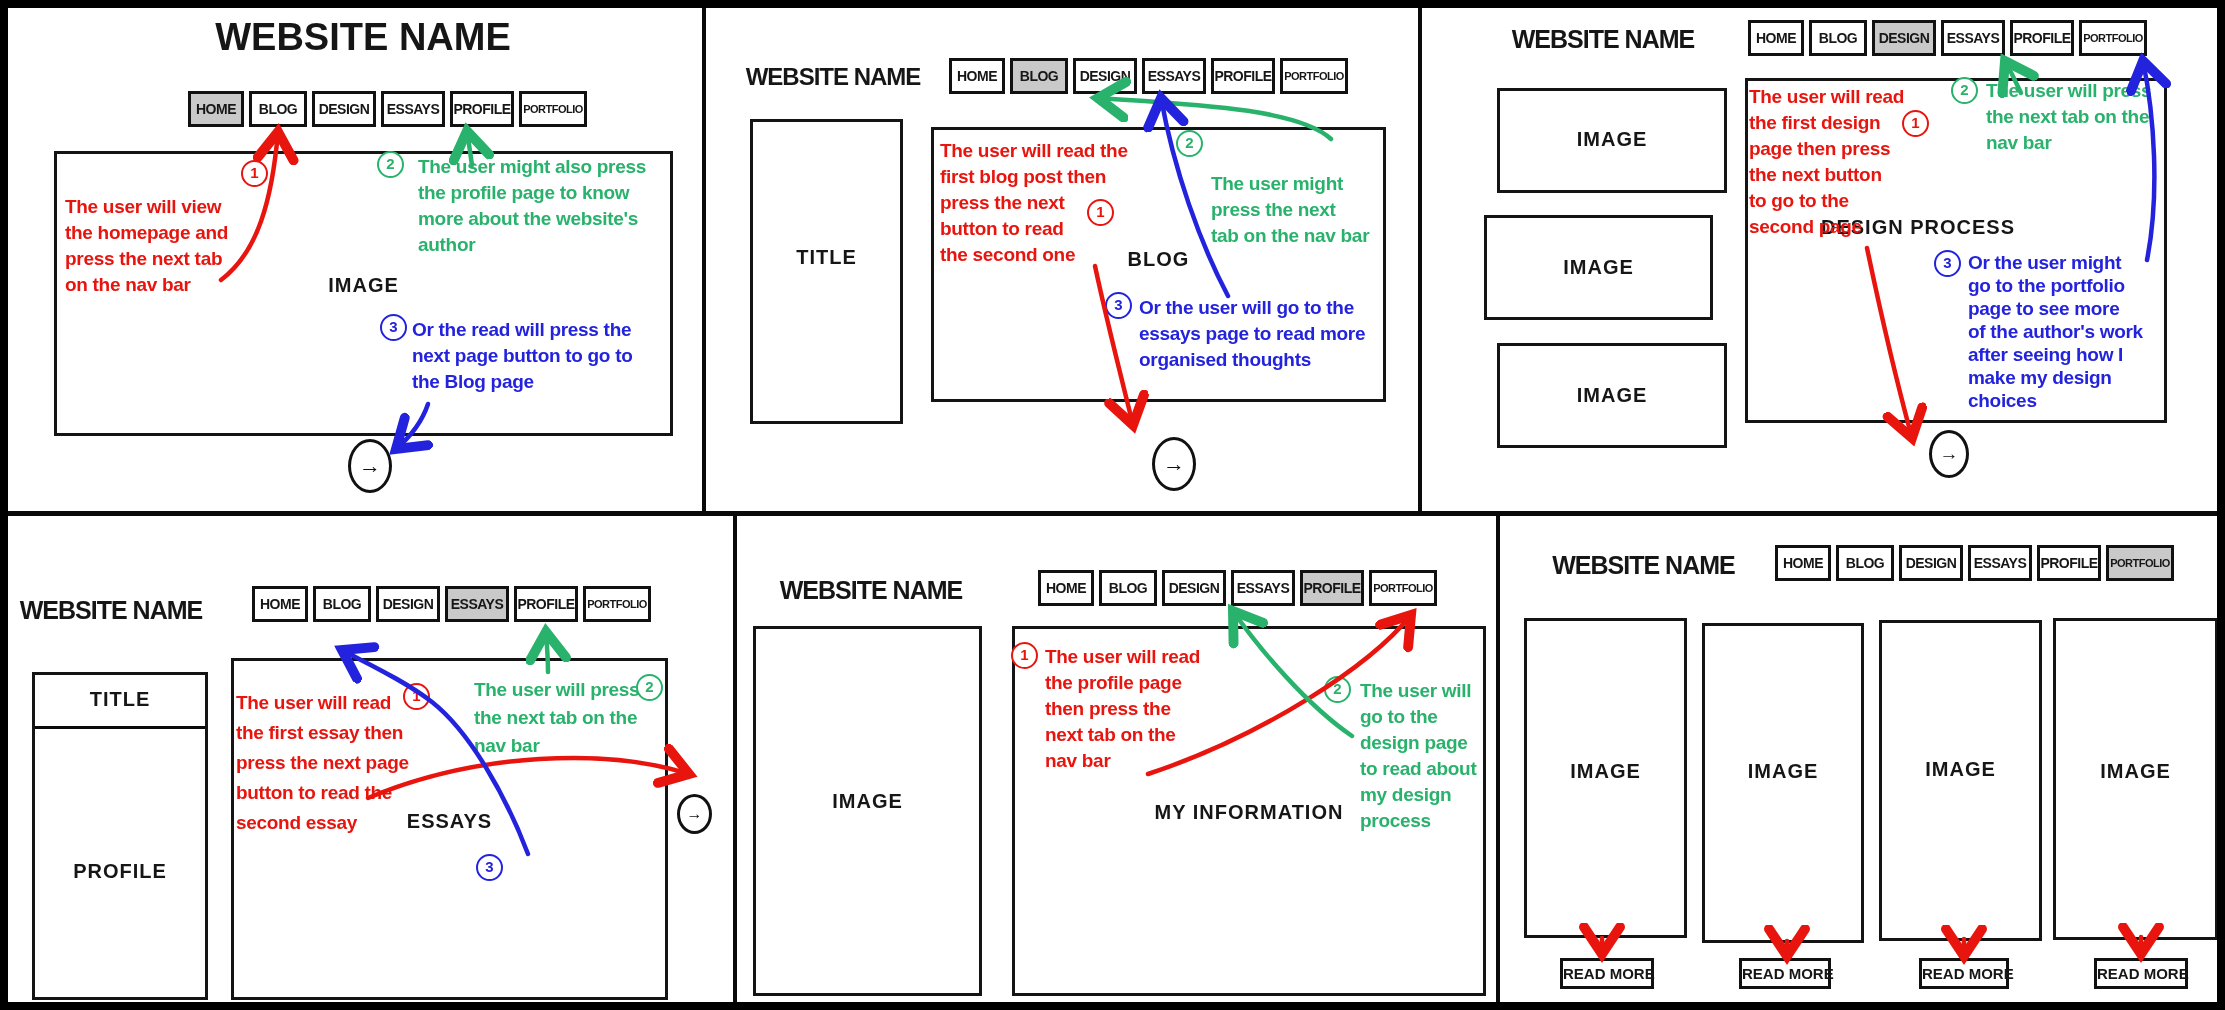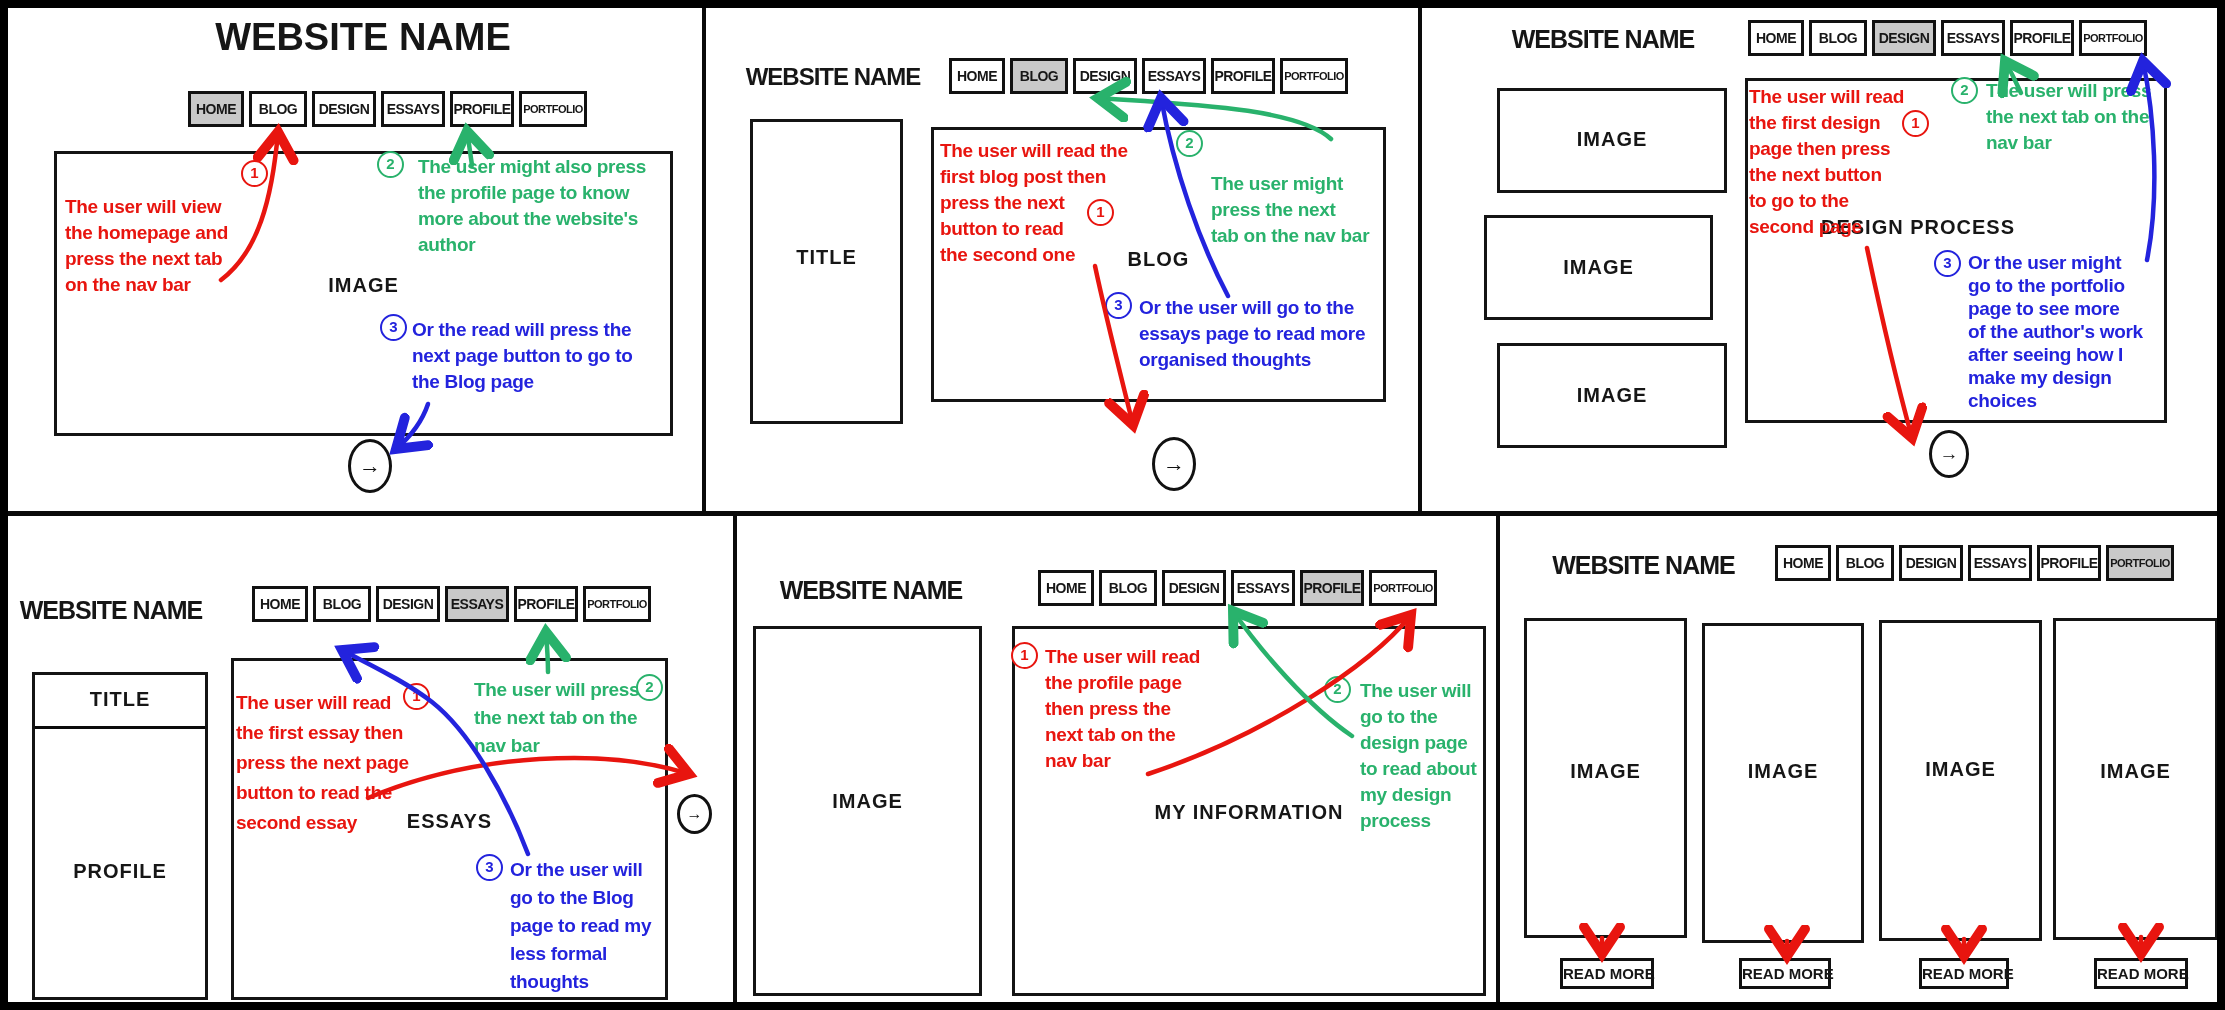--- a/index.html
+++ b/index.html
@@ -170,25 +170,20 @@
   <div class="note red lh30" style="left:228px;top:680px;width:200px;">The user will read
 the first essay then
 press the next page
 button to read the
 second essay</div>
   <div class="badge red" style="left:395px;top:675px;">1</div>
   <div class="note green lh28" style="left:466px;top:668px;width:175px;">The user will press
 the next tab on the
 nav bar</div>
   <div class="badge green" style="left:628px;top:666px;">2</div>
-  <div class="note blue lh28" style="left:502px;top:848px;width:160px;">Or the user will
-go to the Blog
-page to read my
-less formal
-thoughts</div>
   <div class="badge blue" style="left:468px;top:846px;">3</div>
   <div class="circle-btn" style="left:669px;top:786px;width:35px;height:40px;font-size:16px;">→</div>
 
   <div class="ttl" style="left:763px;top:568px;width:200px;font-size:25px;letter-spacing:-1px;">WEBSITE NAME</div>
   <div class="nav" style="left:1030px;top:562px;">
     <div class="tab t-home">HOME</div>
     <div class="tab t-blog">BLOG</div>
     <div class="tab t-design">DESIGN</div>
     <div class="tab t-essays">ESSAYS</div>
     <div class="tab t-profile active">PROFILE</div>

